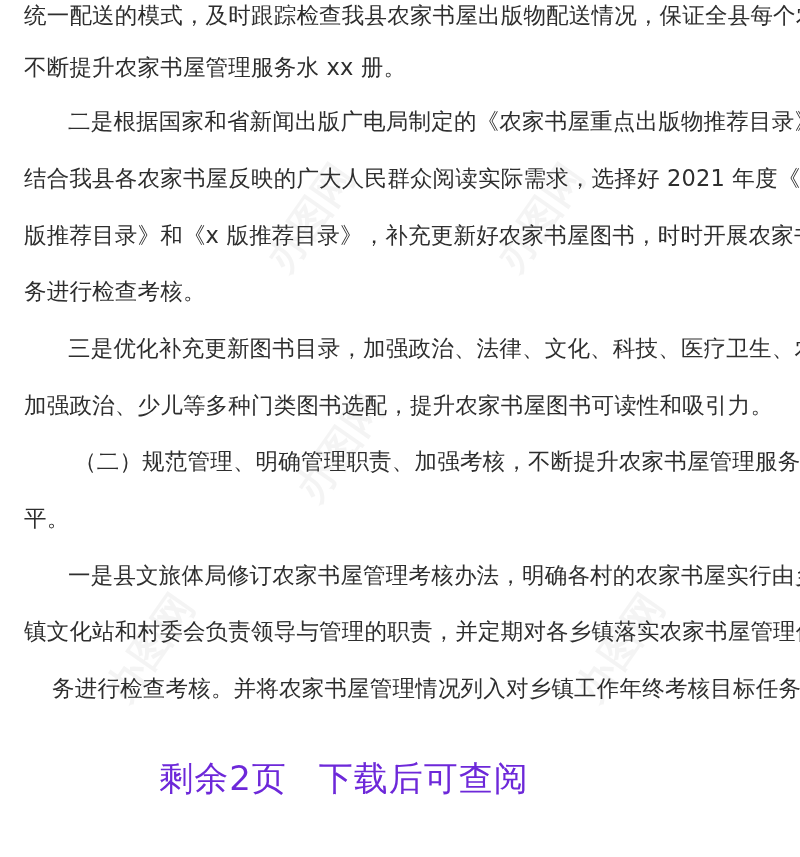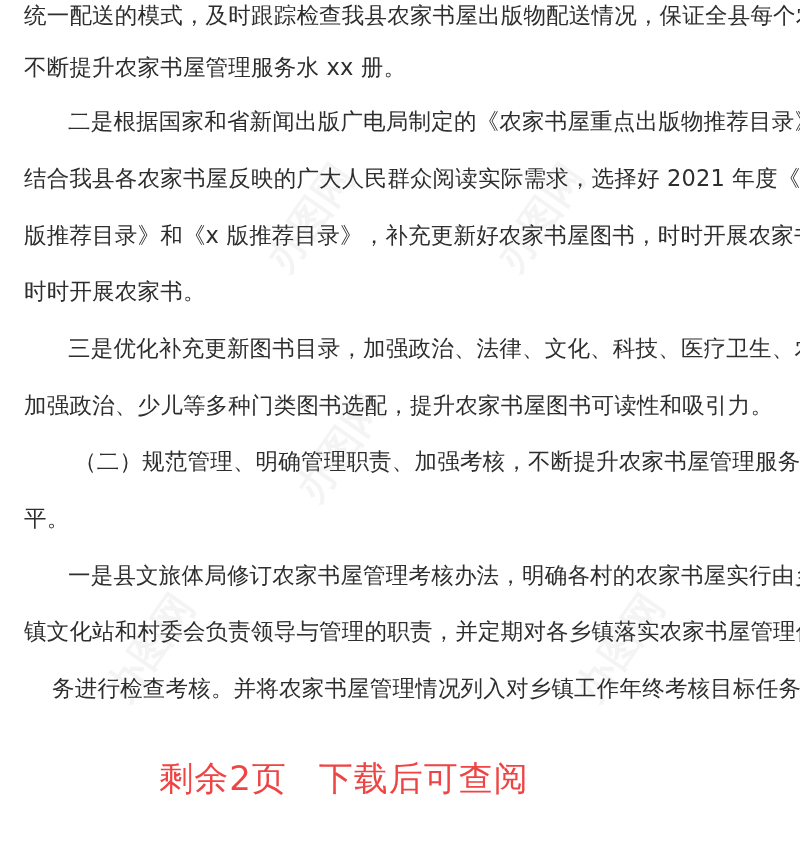--- a/index.html
+++ b/index.html
@@ -33,21 +33,21 @@
     .line.indent { left: 68px; }
     .line.indent2 { left: 74px; }
     .more {
       position: absolute;
       left: 0;
       width: 688px;
       top: 756px;
       text-align: center;
       font-size: 34px;
       line-height: 44px;
-      color: #ef4444;
+      color: #6d28d9;
       letter-spacing: 1px;
     }
     .more span { margin: 0 16px; }
     .wm {
       position: absolute;
       font-size: 40px;
       color: rgba(0,0,0,0.045);
       transform: rotate(-55deg);
       white-space: nowrap;
       pointer-events: none;
@@ -62,21 +62,21 @@
 <div class="wm" style="left:280px; top:420px;">办图网</div>
 <div class="wm" style="left:90px; top:620px;">办图网</div>
 <div class="wm" style="left:560px; top:620px;">办图网</div>
 
 <div class="doc">
   <div class="line" style="top:0px;">统一配送的模式，及时跟踪检查我县农家书屋出版物配送情况，保证全县每个农</div>
   <div class="line" style="top:52px;">不断提升农家书屋管理服务水 xx 册。</div>
   <div class="line indent" style="top:106px;">二是根据国家和省新闻出版广电局制定的《农家书屋重点出版物推荐目录》，</div>
   <div class="line" style="top:163px;">结合我县各农家书屋反映的广大人民群众阅读实际需求，选择好 2021 年度《署</div>
   <div class="line" style="top:220px;">版推荐目录》和《x 版推荐目录》，补充更新好农家书屋图书，时时开展农家书</div>
-  <div class="line" style="top:276px;">时时开展农家书。</div>
+  <div class="line" style="top:276px;">务进行检查考核。</div>
   <div class="line indent" style="top:333px;">三是优化补充更新图书目录，加强政治、法律、文化、科技、医疗卫生、农</div>
   <div class="line" style="top:390px;">加强政治、少儿等多种门类图书选配，提升农家书屋图书可读性和吸引力。</div>
   <div class="line indent2" style="top:446px;">（二）规范管理、明确管理职责、加强考核，不断提升农家书屋管理服务水</div>
   <div class="line" style="top:503px;">平。</div>
   <div class="line indent" style="top:560px;">一是县文旅体局修订农家书屋管理考核办法，明确各村的农家书屋实行由乡</div>
   <div class="line" style="top:616px;">镇文化站和村委会负责领导与管理的职责，并定期对各乡镇落实农家书屋管理任</div>
   <div class="line" style="top:673px;margin-left:28px;">务进行检查考核。并将农家书屋管理情况列入对乡镇工作年终考核目标任务。</div>
 </div>
 
 <div class="more">

